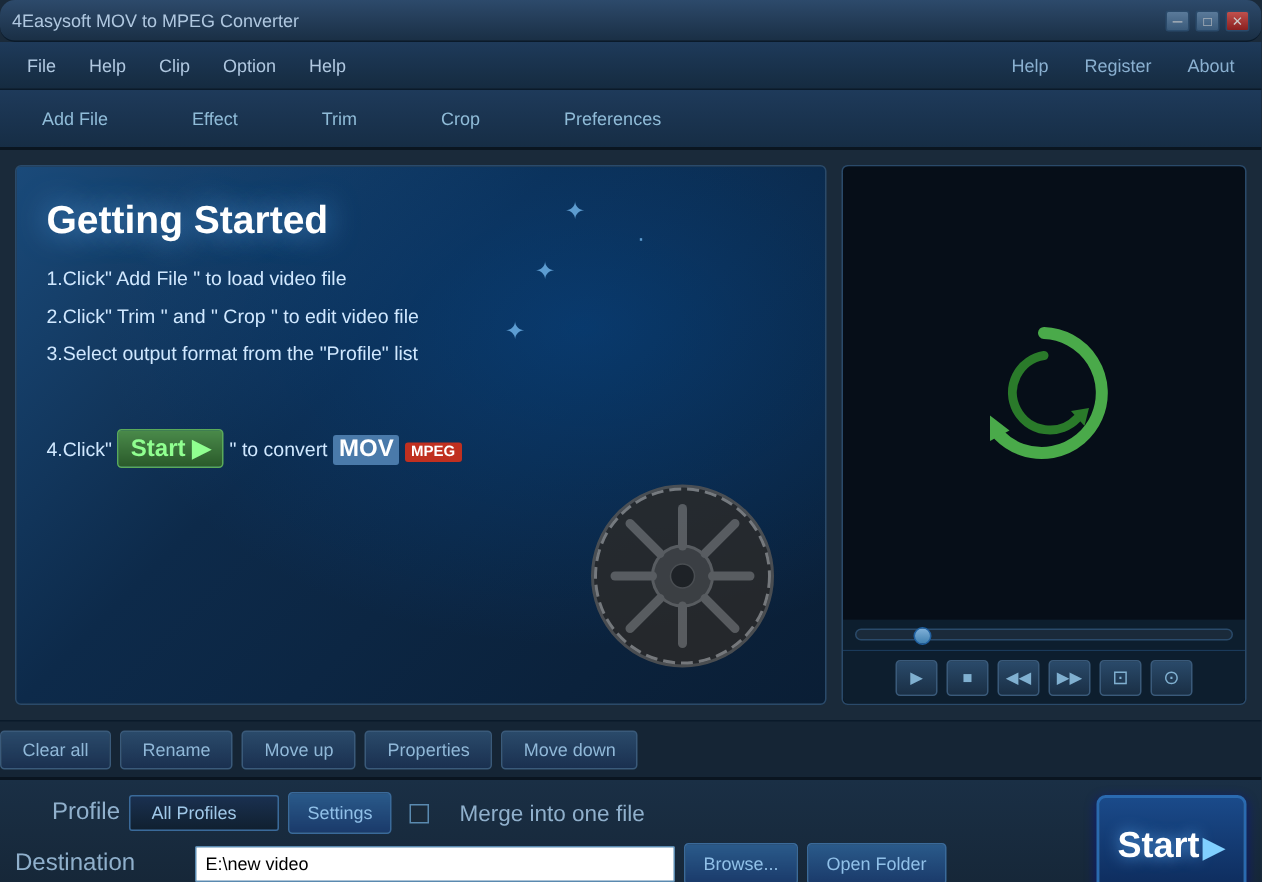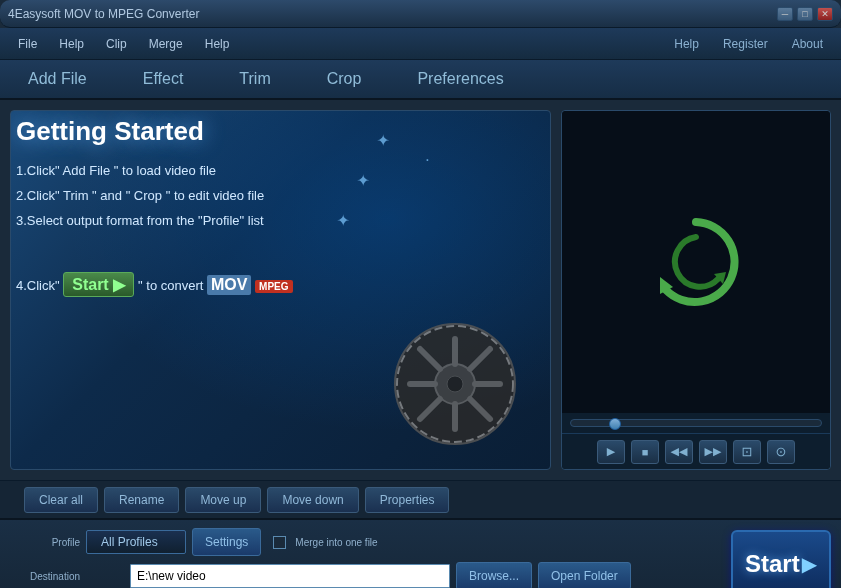--- a/index.html
+++ b/index.html
@@ -84,40 +84,40 @@
       background: linear-gradient(to bottom, #1e3a5a, #162d45);
       height: 40px;
       display: flex;
       align-items: center;
       border-bottom: 2px solid #0a1520;
       padding: 0 20px;
       gap: 40px;
     }
     .toolbar-btn {
       color: #90bcd8;
-      font-size: 16px;
+      font-size: 12px;
       cursor: pointer;
       padding: 4px 8px;
     }
 
     
     #main {
       display: flex;
       height: 380px;
       background: #1a2a3a;
       padding: 10px;
       gap: 10px;
     }
 
     
     #left-panel {
       flex: 1;
       background: linear-gradient(135deg, #1a4a7a 0%, #0d2a4a 40%, #0a1e35 100%);
       border-radius: 4px;
-      padding: 5px;
+      padding: 20px;
       position: relative;
       overflow: hidden;
       border: 1px solid #2a4a6a;
     }
     #left-panel::before {
       content: '';
       position: absolute;
       top: 0; left: 0; right: 0; bottom: 0;
       background: radial-gradient(ellipse at 70% 30%, rgba(0,100,200,0.3), transparent 60%);
     }
@@ -251,21 +251,21 @@
     }
 
     
     #action-bar {
       height: 38px;
       background: #152535;
       border-top: 1px solid #0a1a2a;
       display: flex;
       align-items: center;
       gap: 6px;
-      padding: 0 24px;
+      padding: 0 0;
     }
     .action-btn {
       background: linear-gradient(to bottom, #2a4a6a, #1a3050);
       border: 1px solid #3a5a7a;
       color: #90b8d8;
       padding: 5px 14px;
       border-radius: 3px;
       font-size: 12px;
       cursor: pointer;
     }
@@ -279,21 +279,21 @@
     }
     #profile-row, #dest-row {
       display: flex;
       align-items: center;
       gap: 6px;
       margin-bottom: 6px;
     }
     .label-text {
       width: 70px;
       color: #90b0cc;
-      font-size: 10px;
+      font-size: 16px;
       text-align: right;
     }
     .dropdown-select {
       background: linear-gradient(to bottom, #1a3050, #102030);
       border: 1px solid #3a6a9a;
       color: #a0c8e8;
       padding: 3px 14px;
       font-size: 12px;
       border-radius: 2px;
       cursor: pointer;
@@ -308,23 +308,23 @@
       color: #90c0e8;
       padding: 4px 12px;
       border-radius: 3px;
       font-size: 12px;
       cursor: pointer;
       height: 28px;
     }
     #merge-check {
       display: flex;
       align-items: center;
-      gap: 9px;
+      gap: 20px;
       color: #90b0cc;
-      font-size: 10px;
+      font-size: 15px;
       margin-left: 6px;
     }
     .small-checkbox {
       width: 13px;
       height: 13px;
       border: 1px solid #5a8ab0;
       background: #1a2a3a;
       cursor: pointer;
     }
     #dest-input {
@@ -390,21 +390,21 @@
     <div class="win-btn">□</div>
     <div class="win-btn close">✕</div>
   </div>
 </div>
 
 <div id="menu-bar">
   <div id="menu-left">
     <span class="menu-item">File</span>
     <span class="menu-item">Help</span>
     <span class="menu-item">Clip</span>
-    <span class="menu-item">Merge</span>
+    <span class="menu-item">Option</span>
     <span class="menu-item">Help</span>
   </div>
   <div id="menu-right">
     <span class="menu-right-item">Help</span>
     <span class="menu-right-item">Register</span>
     <span class="menu-right-item">About</span>
   </div>
 </div>
 
 <div id="toolbar">
@@ -480,22 +480,22 @@
       <div class="ctrl-btn" style="font-size:13px;">⊡</div>
       <div class="ctrl-btn" style="font-size:13px;">⊙</div>
     </div>
   </div>
 </div>
 
 <div id="action-bar">
   <button class="action-btn">Clear all</button>
   <button class="action-btn">Rename</button>
   <button class="action-btn">Move up</button>
+  <button class="action-btn">Properties</button>
   <button class="action-btn">Move down</button>
-  <button class="action-btn">Properties</button>
 </div>
 
 <div id="bottom-wrapper">
   <div id="bottom-controls">
 
     <div id="profile-row">
       <span class="label-text">Profile</span>
       <select class="dropdown-select" id="profile-dropdown">
         <option>All Profiles</option>
       </select>

